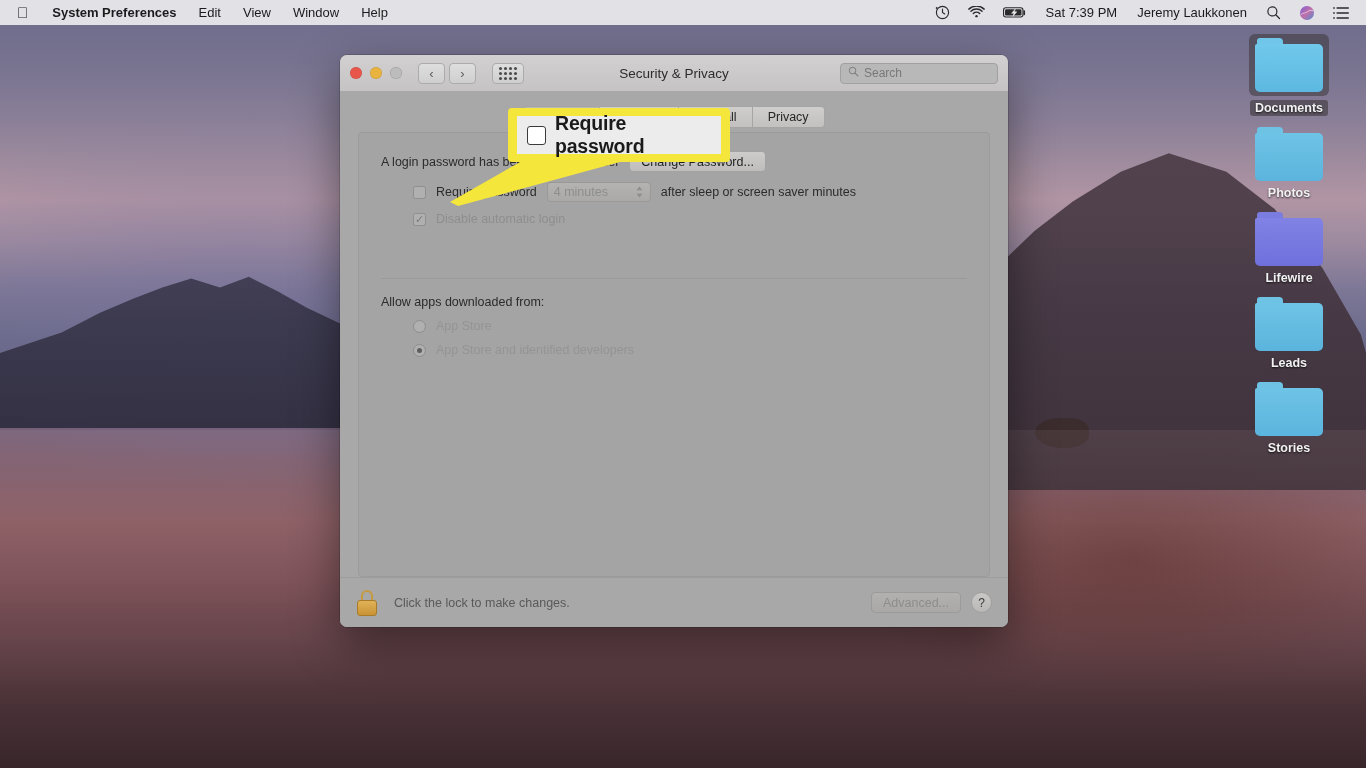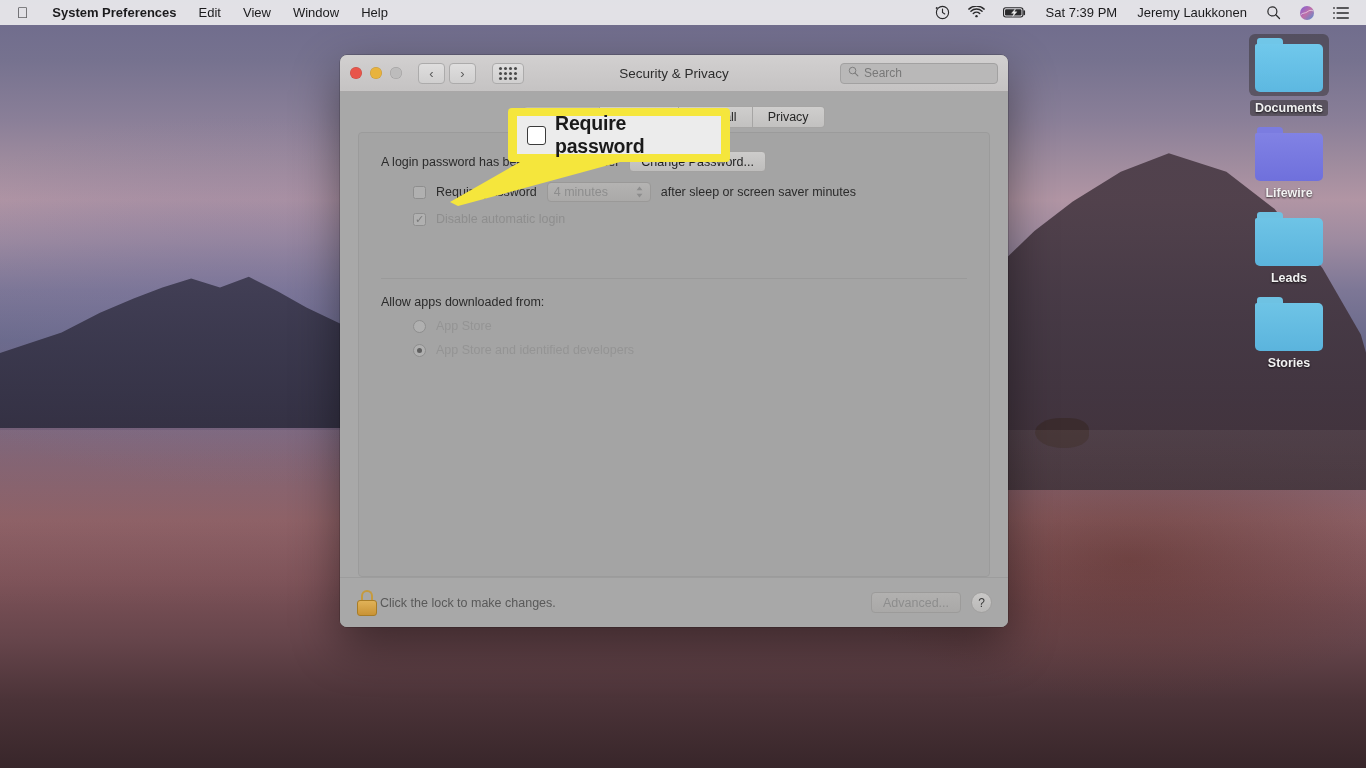--- a/index.html
+++ b/index.html
@@ -222,21 +222,21 @@
     display: inline-flex; align-items: center; justify-content: center; flex: none;
   }
   .radio.sel::after {
     content: ""; width: 5px; height: 5px; border-radius: 50%; background: #5f5f5f;
   }
 
   
   #bottombar {
     height: 50px; flex: none;
     background: #a8a8a8;
-    display: flex; align-items: center; padding: 0 16px; gap: 2px;
+    display: flex; align-items: center; padding: 0 16px; gap: 16px;
     border-top: .5px solid #9d9d9d;
   }
   #lock-icon { width: 22px; height: 26px; position: relative; flex: none; }
   #lock-icon .shackle {
     position: absolute; left: 5px; top: 0; width: 12px; height: 12px;
     border: 2.5px solid #c59a3e; border-bottom: none;
     border-radius: 7px 7px 0 0;
   }
   #lock-icon .lockbody {
     position: absolute; left: 1px; top: 10px; width: 20px; height: 16px;
@@ -292,20 +292,27 @@
 
 <div id="desktop-icons">
   <div class="desk-icon selected">
     <div class="icon-wrap">
       <div class="folder">
         <div class="tab"></div>
           <div class="body"></div>
       </div>
     </div>
     <div class="desk-label">Documents</div>
+  </div>
+  <div class="desk-icon">
+    <div class="folder">
+        <div class="tab"></div>
+        <div class="body"></div>
+      </div>
+    <div class="desk-label">Photos</div>
   </div>
   <div class="desk-icon">
     <div class="folder tinted">
         <div class="tab"></div>
         <div class="body"></div>
       </div>
     <div class="desk-label">Lifewire</div>
   </div>
   <div class="desk-icon">
     <div class="folder">

